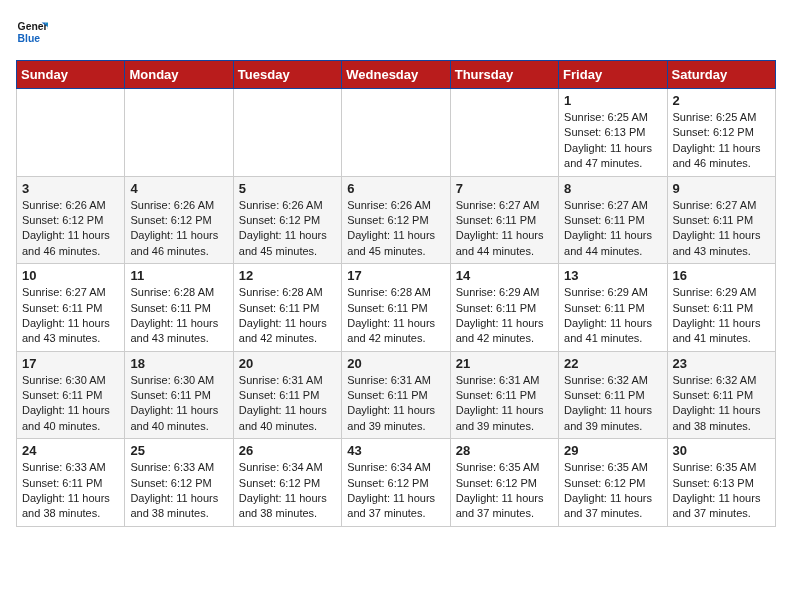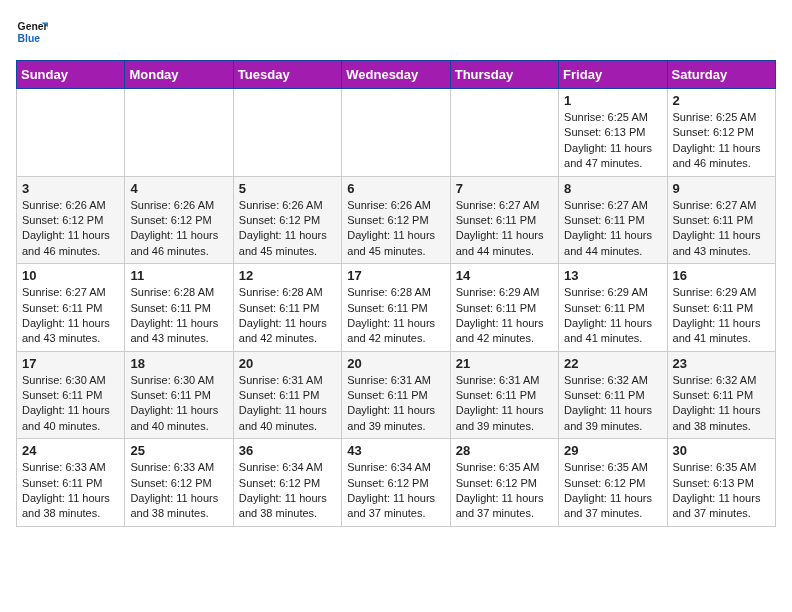--- a/index.html
+++ b/index.html
@@ -36,21 +36,21 @@
     .location {
       font-size: 15px;
       color: #333;
     }
     .calendar {
       width: 100%;
       border-collapse: collapse;
       border: 1px solid #ccc;
     }
     .calendar th {
-      background-color: #a21caf;
+      background-color: #b91c1c;
       color: #fff;
       font-size: 13px;
       font-weight: bold;
       padding: 6px 4px;
       text-align: left;
       border: 1px solid #1145a0;
     }
     .calendar td {
       vertical-align: top;
       border: 1px solid #ccc;
@@ -293,21 +293,21 @@
 and 38 minutes.</div>
         </td>
         <td>
           <span class="day-num">25</span>
           <div class="day-info" style="white-space: pre-line;">Sunrise: 6:33 AM
 Sunset: 6:12 PM
 Daylight: 11 hours
 and 38 minutes.</div>
         </td>
         <td>
-          <span class="day-num">36</span>
+          <span class="day-num">26</span>
           <div class="day-info" style="white-space: pre-line;">Sunrise: 6:34 AM
 Sunset: 6:12 PM
 Daylight: 11 hours
 and 38 minutes.</div>
         </td>
         <td>
           <span class="day-num">43</span>
           <div class="day-info" style="white-space: pre-line;">Sunrise: 6:34 AM
 Sunset: 6:12 PM
 Daylight: 11 hours

